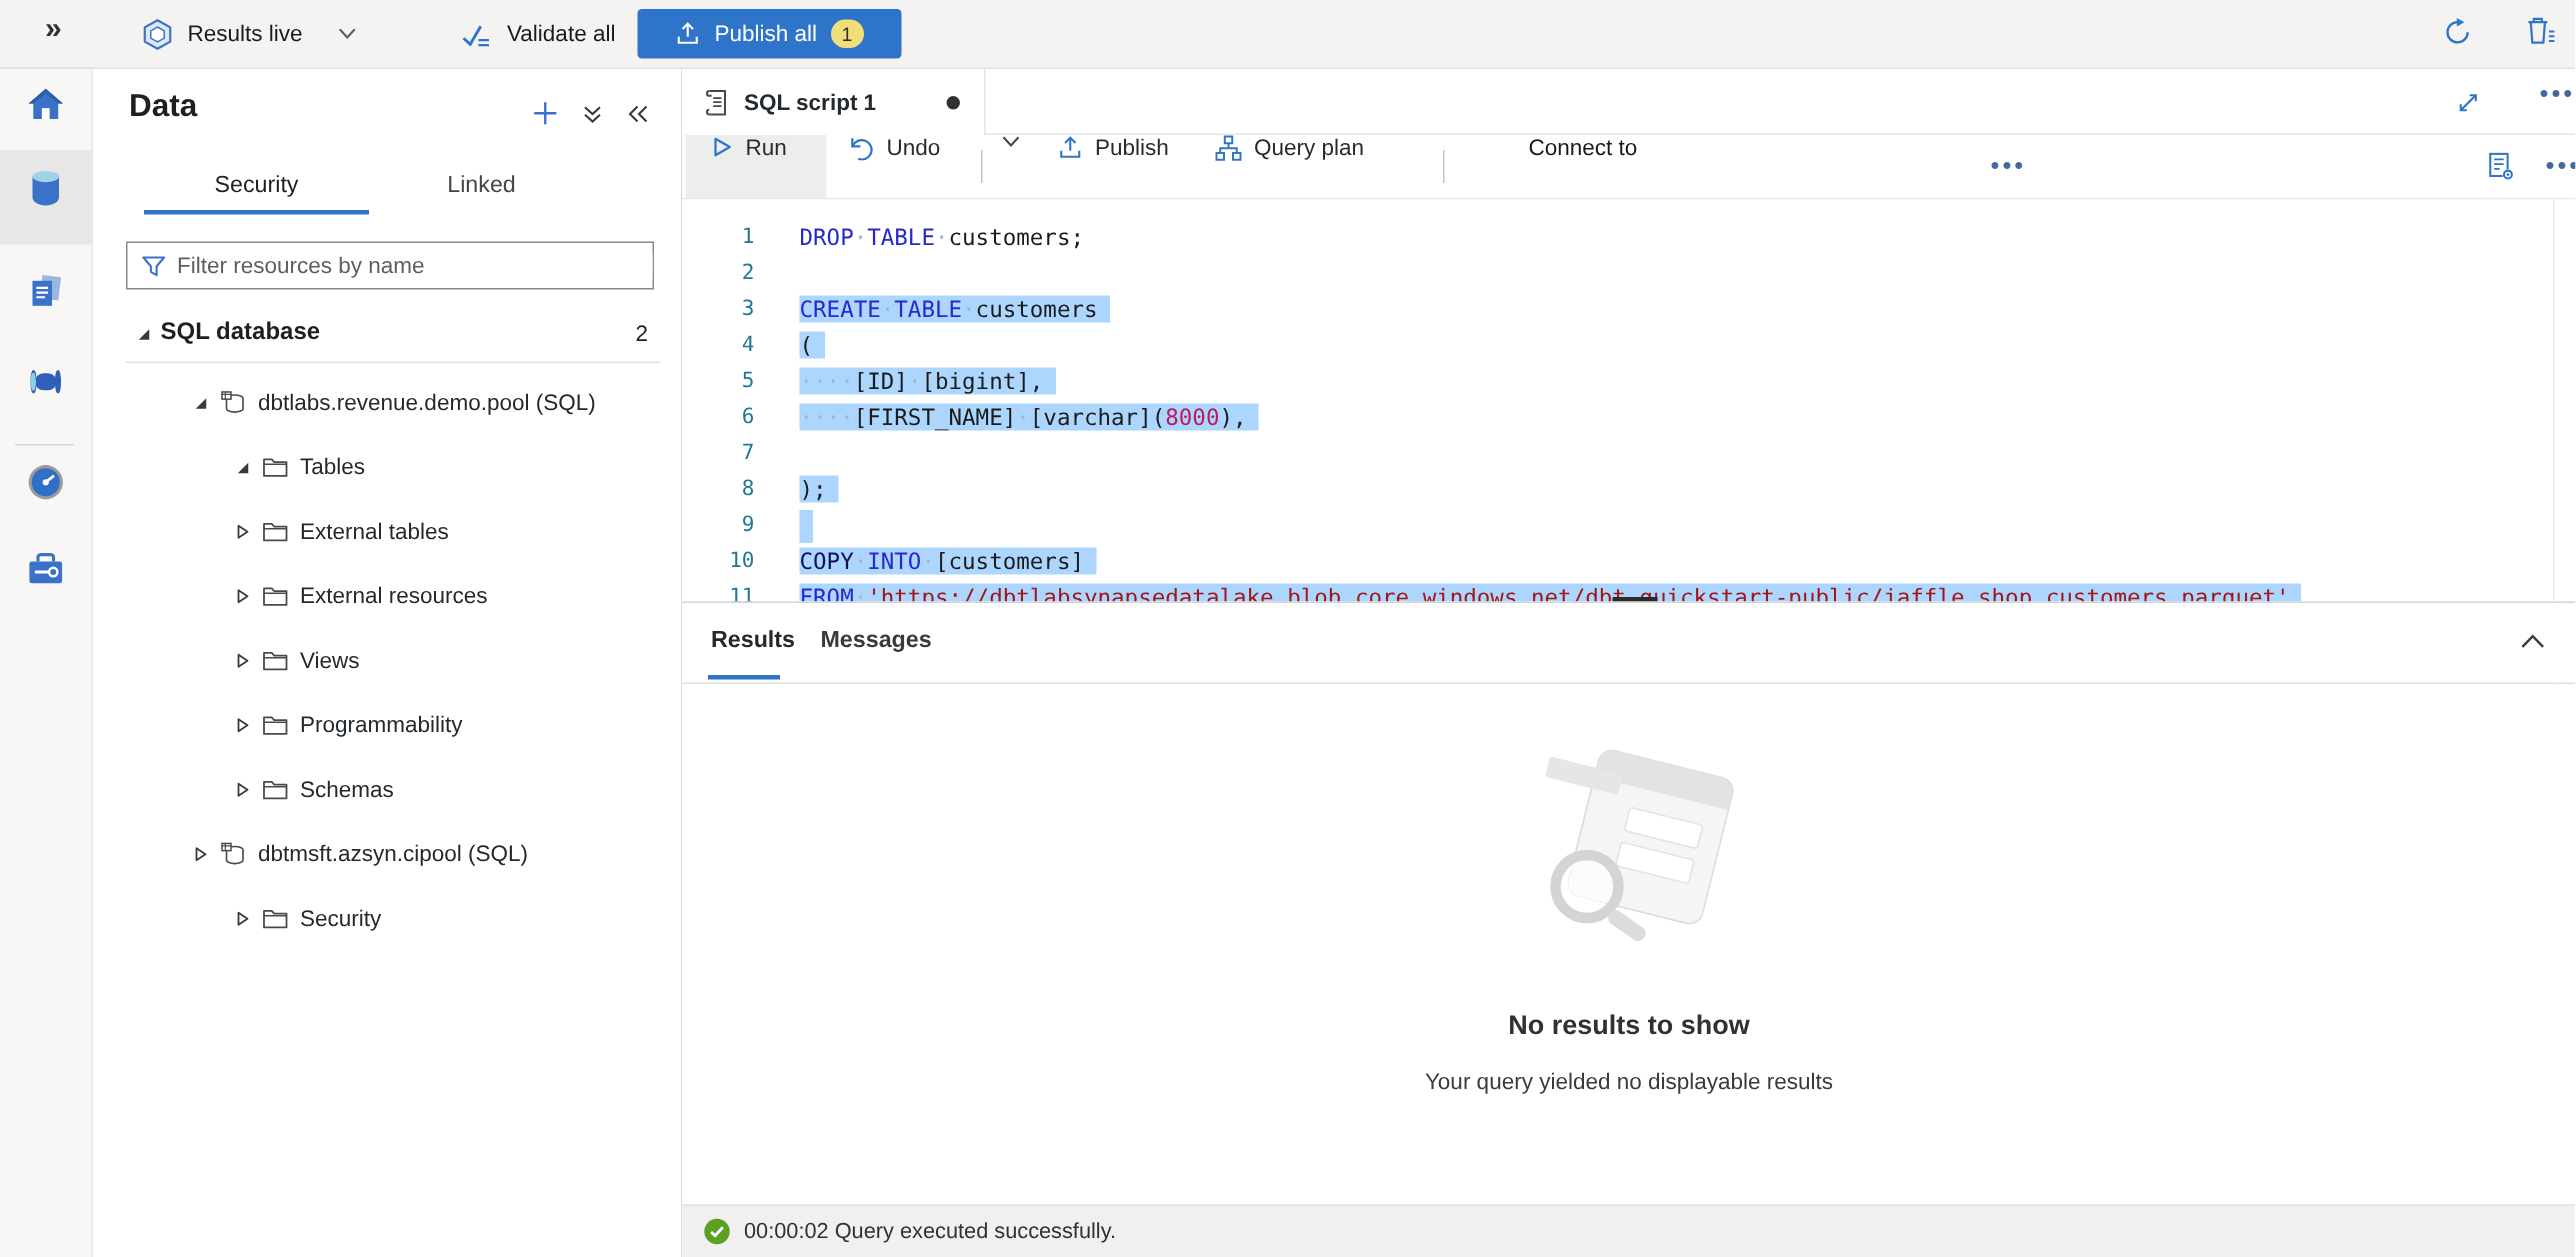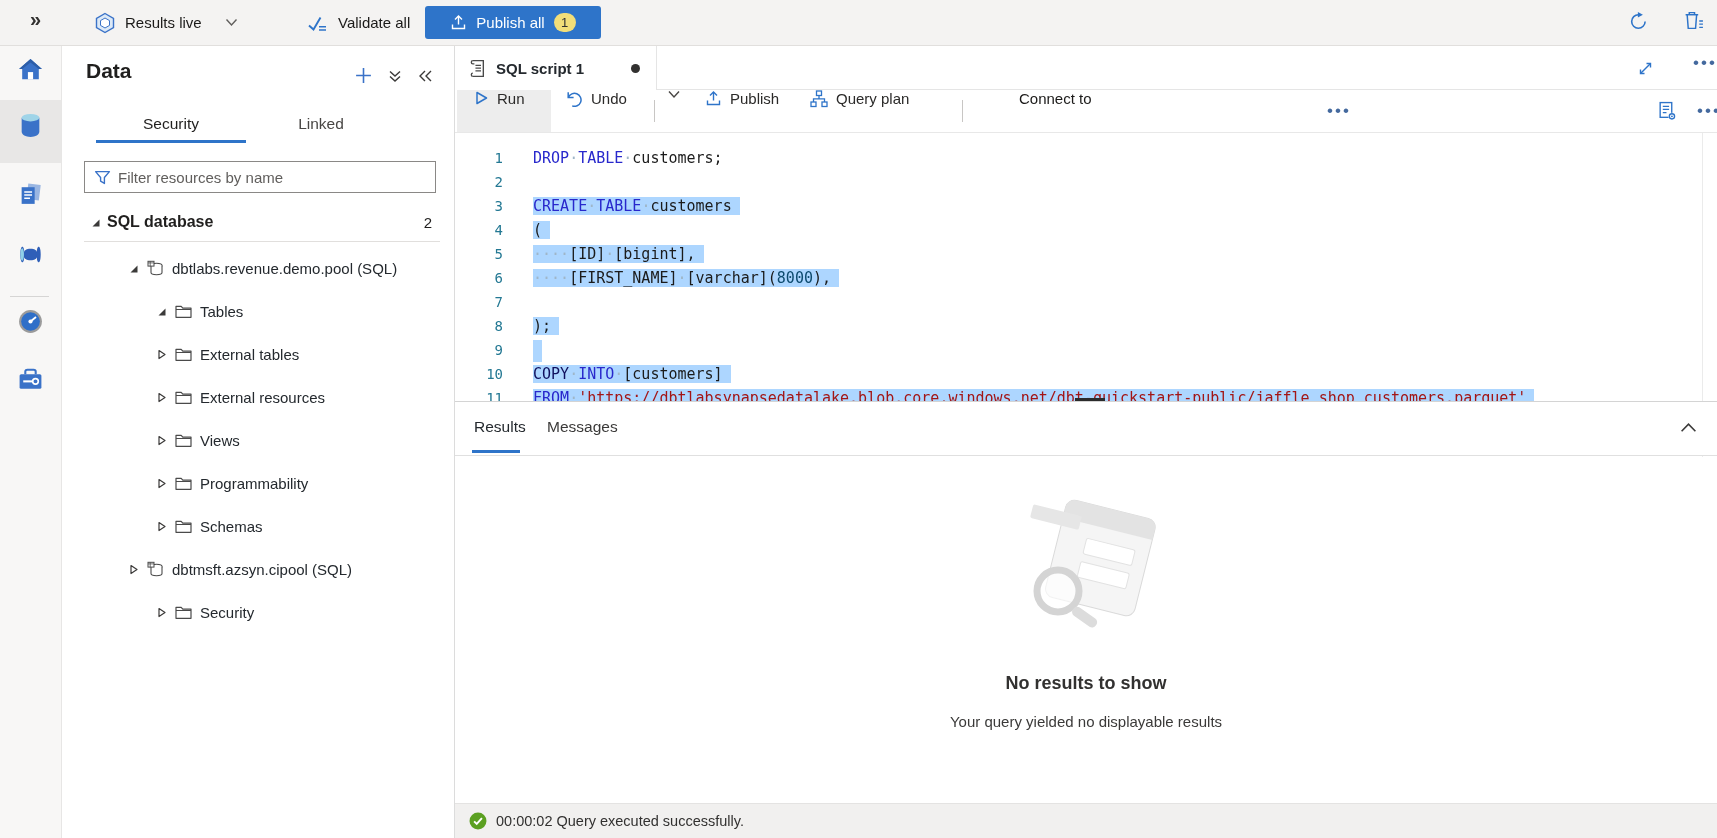--- a/index.html
+++ b/index.html
@@ -90,30 +90,30 @@
 
   .editor{ position:absolute; left:0; top:87px; width:100%; height:355px; background:#fff; }
   .code{ position:absolute; left:0; top:13px; width:100%; }
   .cl{ display:flex; height:24px; font-family:"DejaVu Sans Mono",monospace; font-size:15px; line-height:24px; }
   .ln{ width:48px; flex:none; text-align:right; color:#237893; font-size:14px; }
   .ct{ padding-left:30px; white-space:pre; }
   .sel{ background:#add6ff; padding-right:8px; }
   .sel-end{ padding-right:0; }
   .sel-stub{ display:inline-block; width:9px; height:22px; vertical-align:middle; }
   .tk-kw{ color:#2828cc; } .tk-kwd{ color:#10105e; } .tk-pl{ color:#1b1b1b; }
-  .tk-num{ color:#0c4a6e; } .tk-str{ color:#a31515; } .tk-ws{ color:#9fb6c8; }
+  .tk-num{ color:#be185d; } .tk-str{ color:#a31515; } .tk-ws{ color:#9fb6c8; }
   .caret{ display:inline-block; width:2px; height:17px; background:#1f1f1f; vertical-align:-3px; }
   .ed-gutter{ position:absolute; right:0; top:0; bottom:0; width:15px; border-left:1px solid #ebebeb; }
   .ed-thumb{ position:absolute; left:2px; top:308px; width:11px; height:6px; background:#4f4f4f; }
 
   .splitter-grip{ position:absolute; left:620px; top:352px; width:30px; height:5px; background:#2b2b2b; cursor:row-resize; }
 
   .resultsbar{ position:absolute; left:0; top:355px; width:100%; height:55px;
     border-top:1px solid #d4d4d4; border-bottom:1px solid #e0e0e0; background:#fff; }
-  .res-tab{ position:absolute; top:0; height:54px; line-height:50px; font-size:15.5px; cursor:pointer; color:#3b3a39; }
+  .res-tab{ position:absolute; top:0; height:54px; line-height:50px; font-size:15.5px; cursor:pointer; color:#3b3a39;font-weight:bold; }
   .res-tab-results{ left:19px; color:#24292e; }
   .res-tab-messages{ left:92px; }
   .res-underline{ position:absolute; left:17px; top:48px; width:48px; height:3px; background:#2e74c9; }
   .res-collapse{ position:absolute; left:1225px; top:20px; cursor:pointer; display:flex; }
 
   .resultsbody{ position:absolute; left:0; top:411px; width:100%; height:346px; background:#fff; }
   .nr-illustration{ position:absolute; left:541px; top:42px; }
   .nr-title{ position:absolute; left:0; top:216px; width:1262px; text-align:center;
     font-size:18px; font-weight:700; color:#323130; }
   .nr-sub{ position:absolute; left:0; top:256px; width:1262px; text-align:center;

